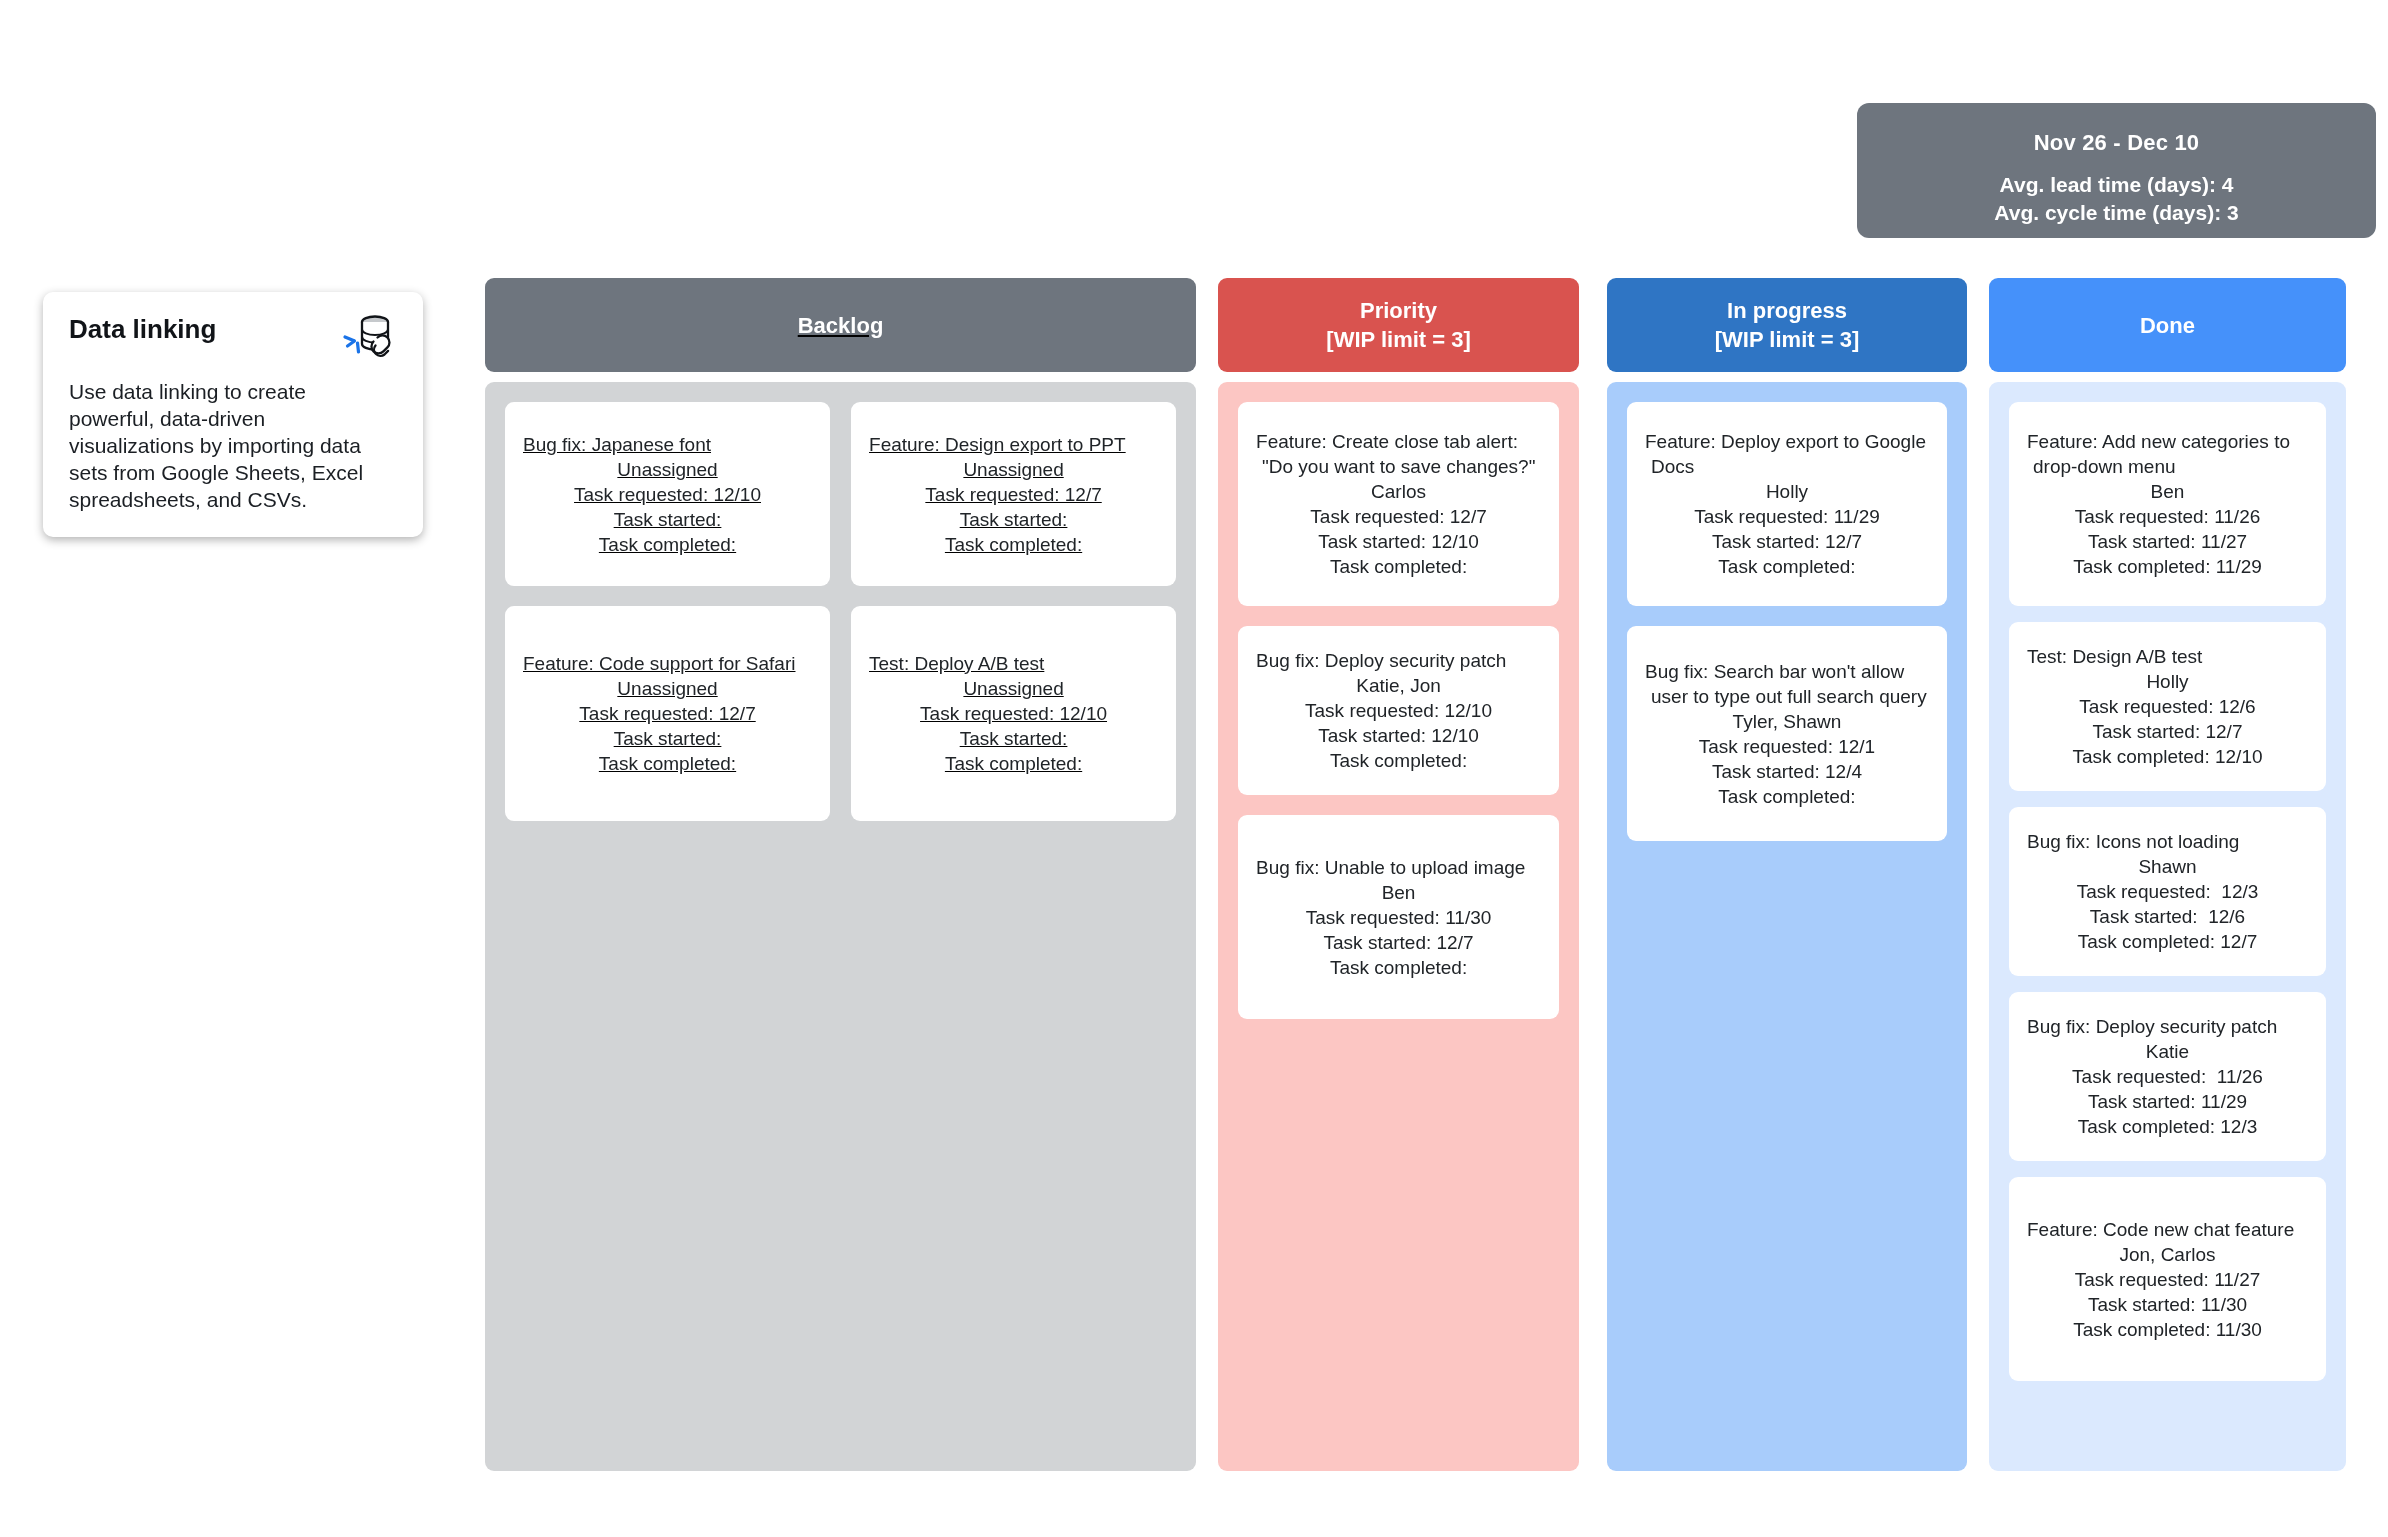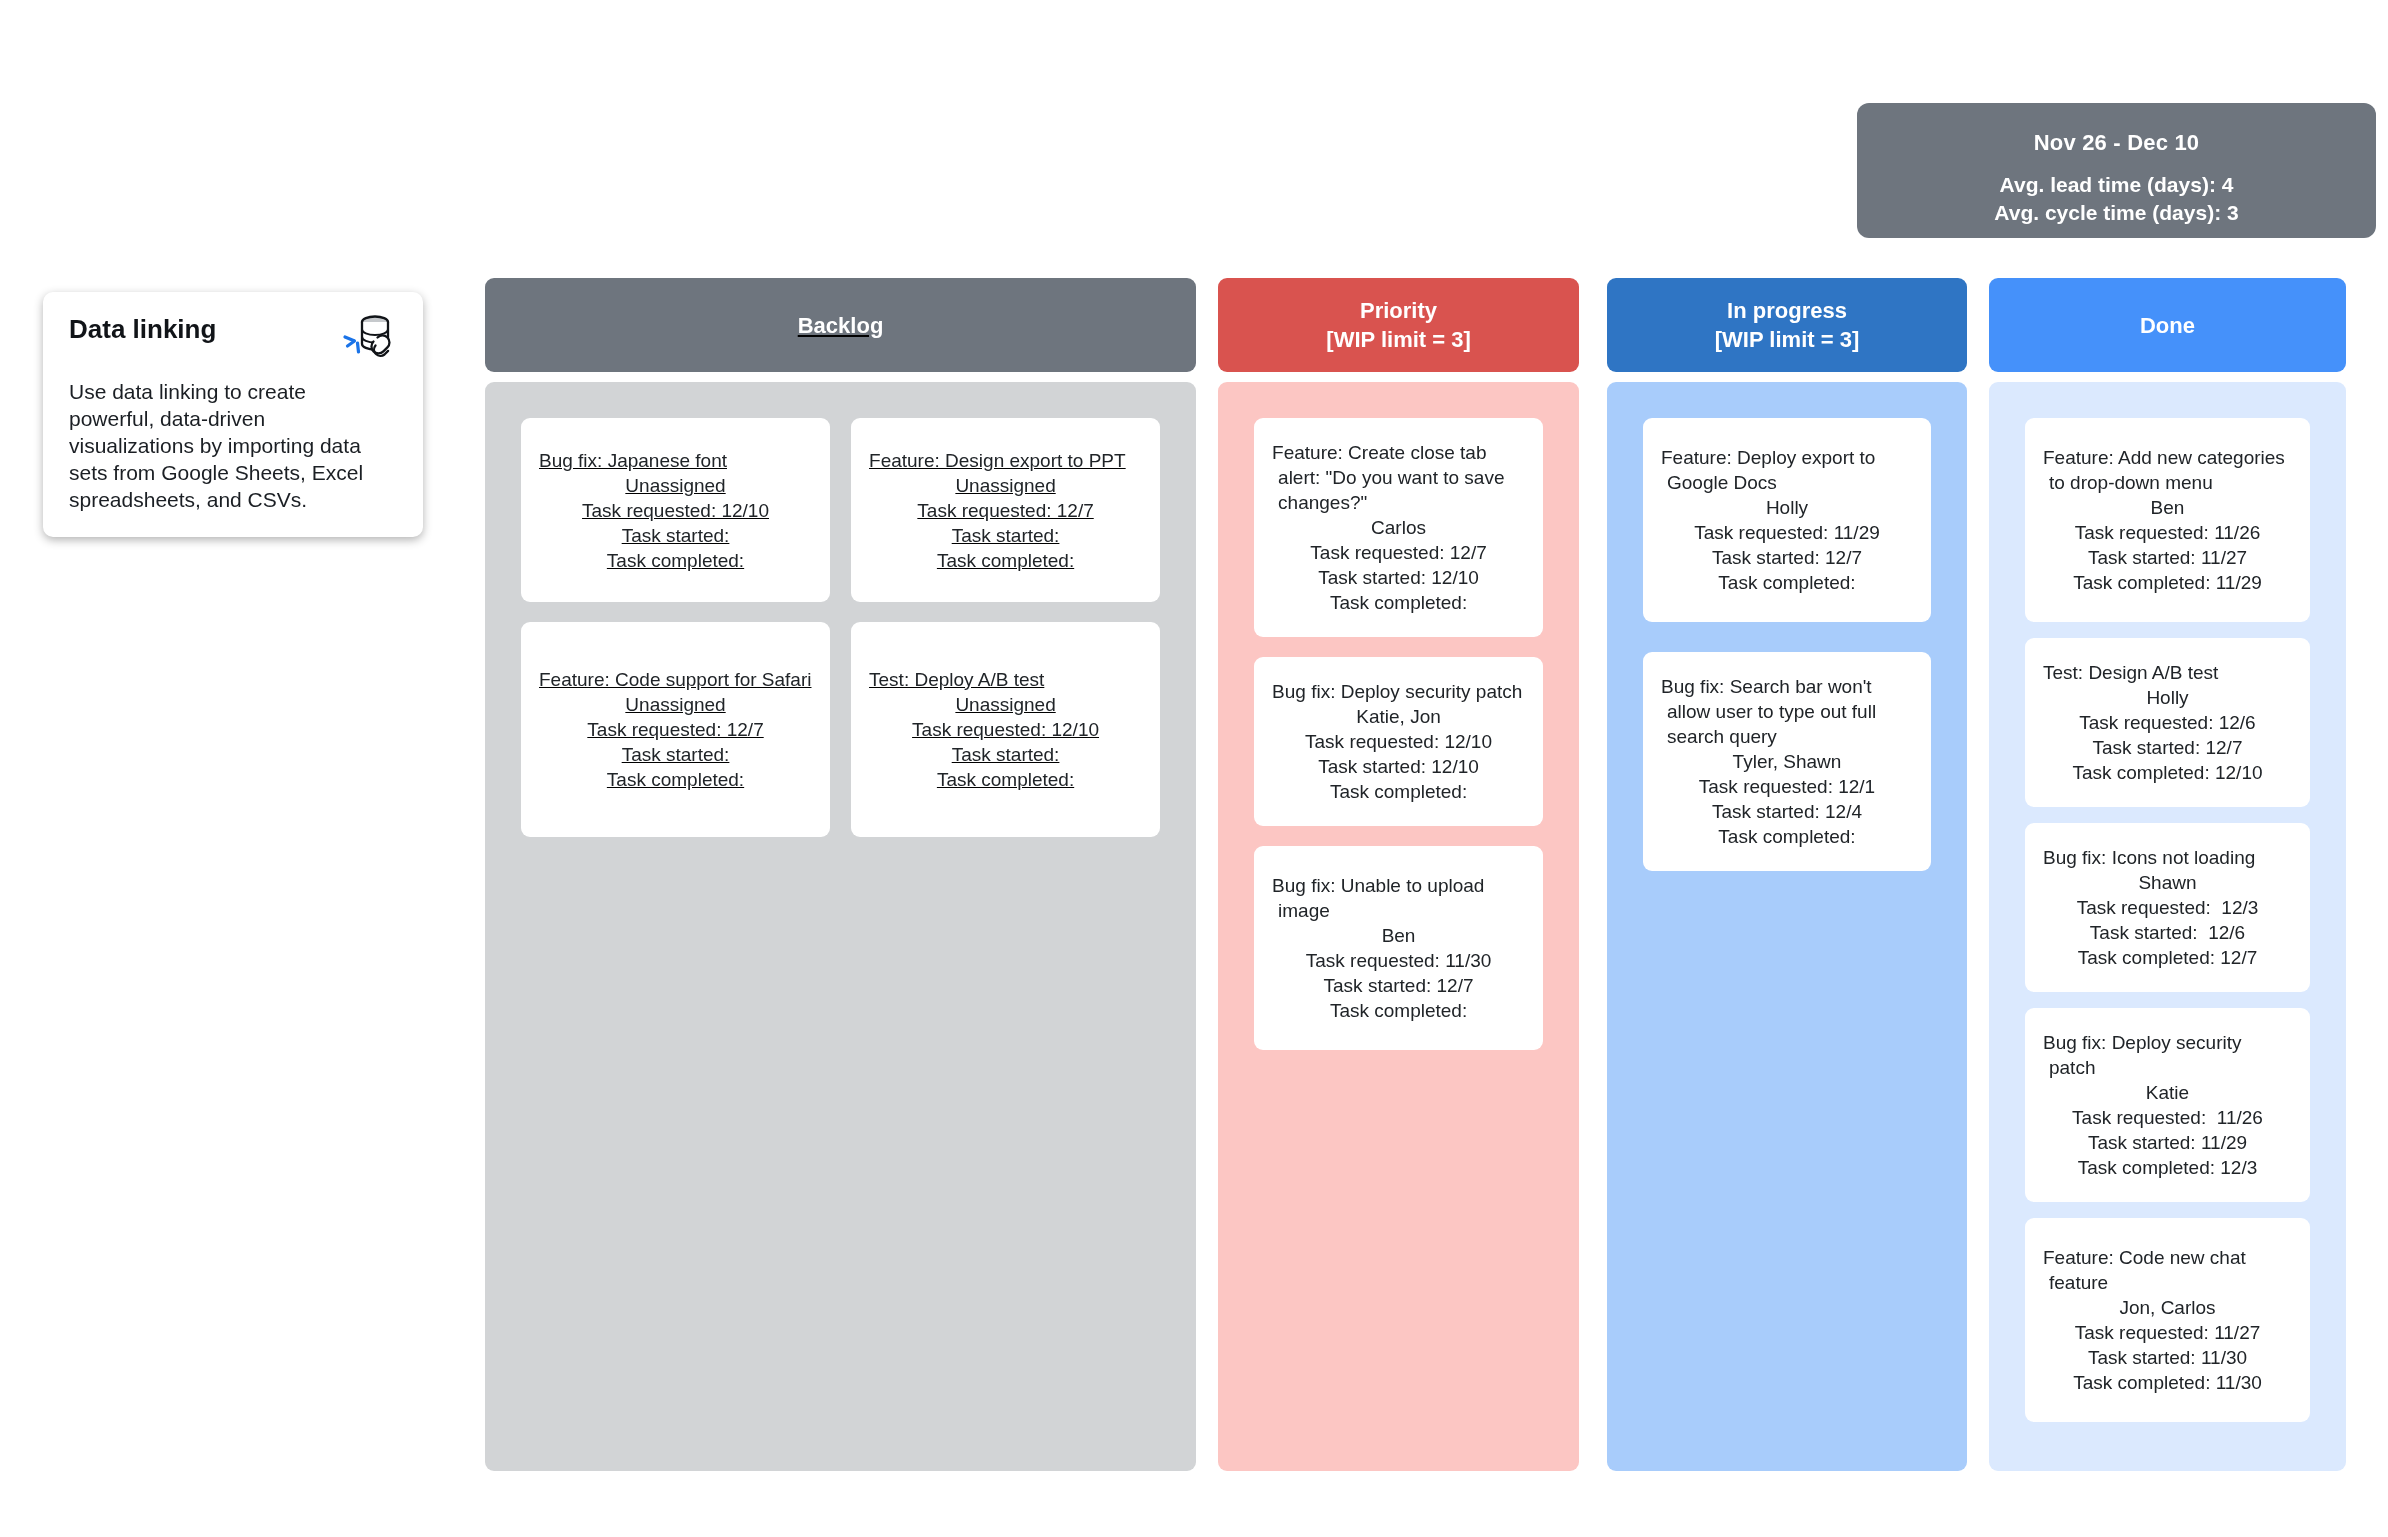--- a/index.html
+++ b/index.html
@@ -114,26 +114,26 @@
   .col-backlog  .col-header { background: #6e757e; }
   .col-priority .col-header { background: #d9534f; }
   .col-progress .col-header { background: #2f75c4; }
   .col-done     .col-header { background: #4591fa; }
 
   .col-body {
     flex: 1 1 auto;
     border-radius: 9px;
     margin-top: 10px;
     box-sizing: border-box;
-    padding: 36px;
+    padding: 20px;
     overflow: hidden;
   }
   .col-backlog  .col-body { background: #d2d4d6; display: grid; grid-template-columns: 1fr 1fr; grid-auto-rows: min-content; gap: 20px 21px; align-content: start; }
   .col-priority .col-body { background: #fcc6c3; display: flex; flex-direction: column; gap: 20px; }
-  .col-progress .col-body { background: #a8ccfb; display: flex; flex-direction: column; gap: 30px; }
+  .col-progress .col-body { background: #a8ccfb; display: flex; flex-direction: column; gap: 20px; }
   .col-done     .col-body { background: #dbe9fe; display: flex; flex-direction: column; gap: 16px; }
 
   
   .task-card {
     background: #ffffff;
     border-radius: 9px;
     box-sizing: border-box;
     padding: 22px 18px;
     font-size: 19px;
     line-height: 25px;

